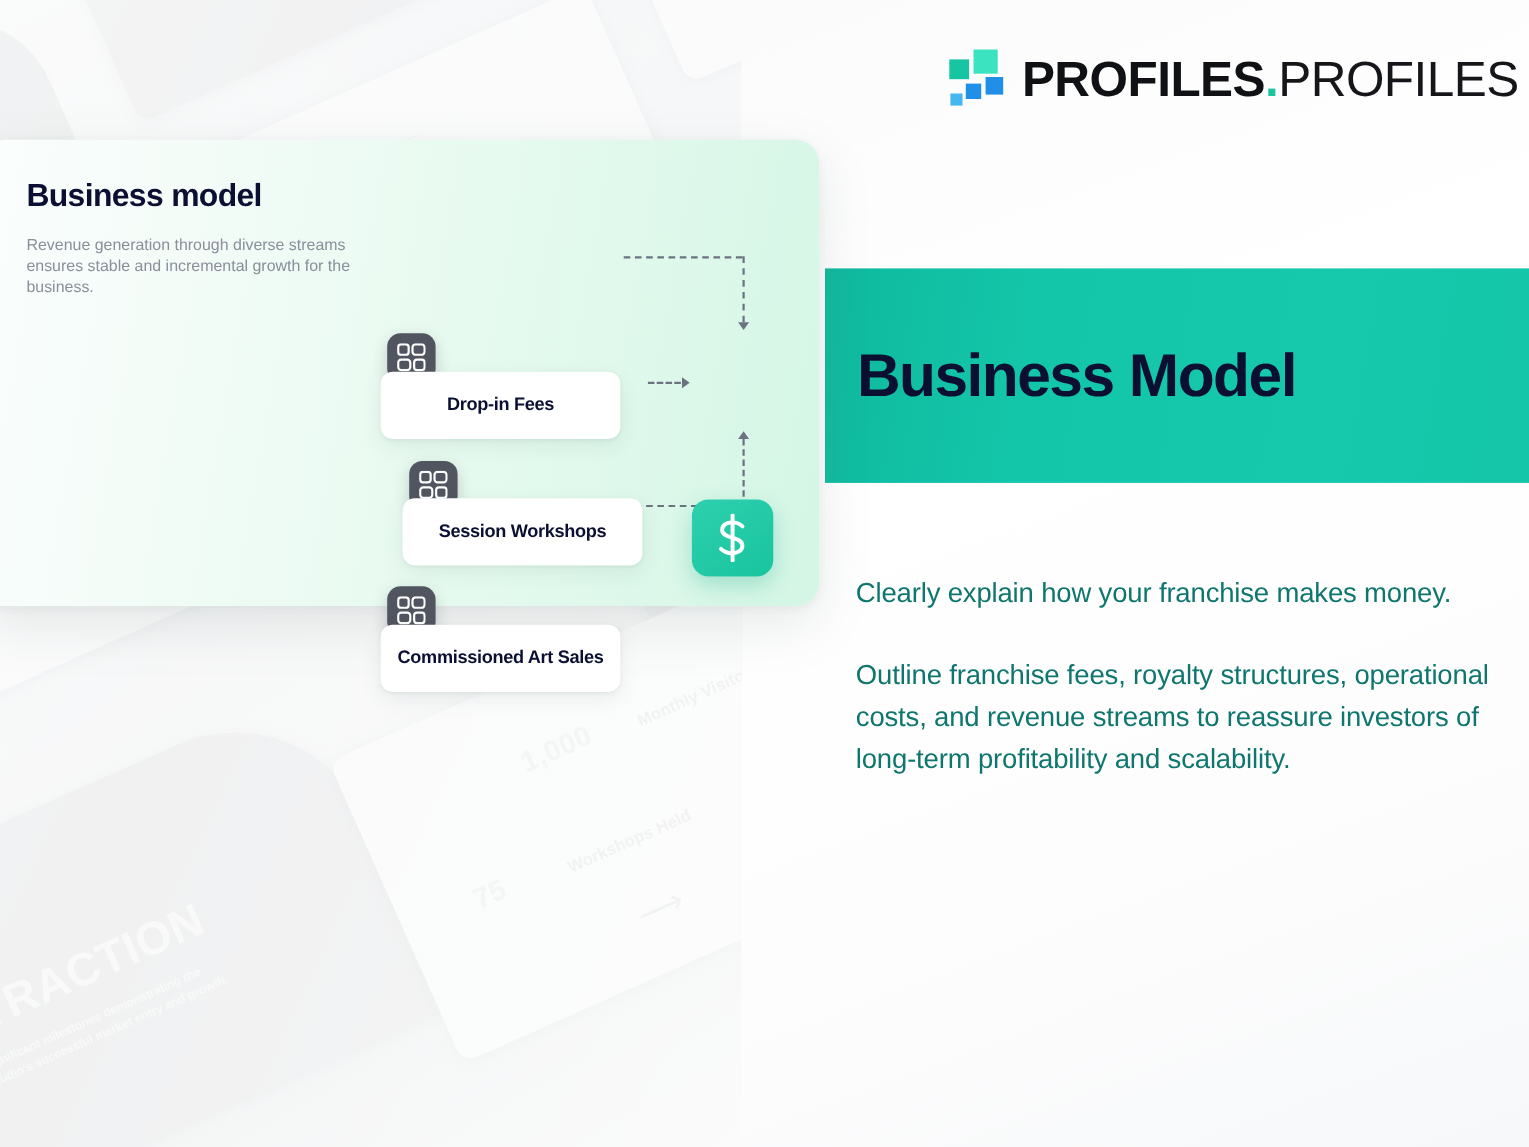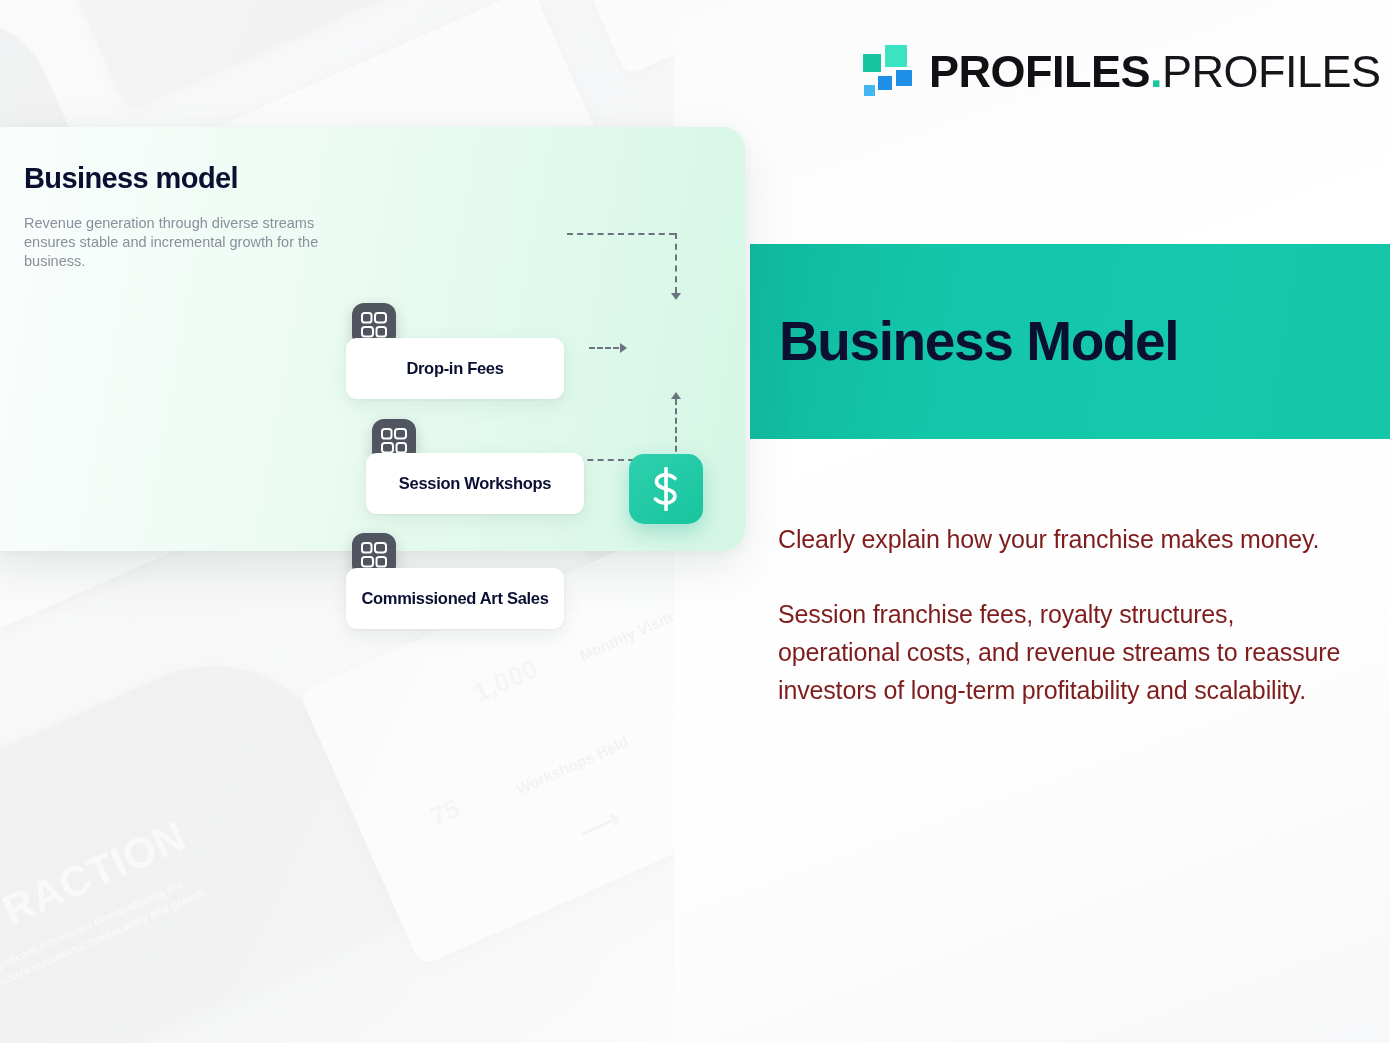--- a/index.html
+++ b/index.html
@@ -93,21 +93,21 @@
     color: #0b1033;
     letter-spacing: -1.4px;
     line-height: 1;
   }
 
   
   .copy { position: absolute; left: 778px; top: 520px; width: 580px; }
   .copy p {
     font-size: 25px;
     line-height: 1.52;
-    color: #7f1d1d;
+    color: #0f766e;
     font-weight: 400;
     letter-spacing: -0.15px;
   }
   .copy p + p { margin-top: 37px; }
 
   
   .card {
     position: absolute; left: -16px; top: 127px; width: 761px; height: 424px;
     background: linear-gradient(100deg, #fbfefd 0%, #f4fcf8 22%, #e6faef 58%, #d4f6e5 100%);
     border-radius: 22px;
@@ -251,21 +251,21 @@
     </span>
     <span class="logo-text"><span class="b">PROFILES</span><span class="dot">.</span><span class="l">PROFILES</span></span>
   </div>
 
   <div class="banner">
     <h1 class="banner-title">Business Model</h1>
   </div>
 
   <div class="copy">
     <p>Clearly explain how your franchise makes money.</p>
-    <p>Session franchise fees, royalty structures, operational costs, and revenue streams to reassure investors of long-term profitability and scalability.</p>
+    <p>Outline franchise fees, royalty structures, operational costs, and revenue streams to reassure investors of long-term profitability and scalability.</p>
   </div>
 
   <div class="card">
 
     <div class="diagram">
 
       <div class="conn h" style="left:223px; top:70px; width:108px;"></div>
       <div class="conn v" style="left:331px; top:70px; height:60px;"></div>
       <div class="arrowhead ah-down" style="left:327px; top:130px;"></div>
 

